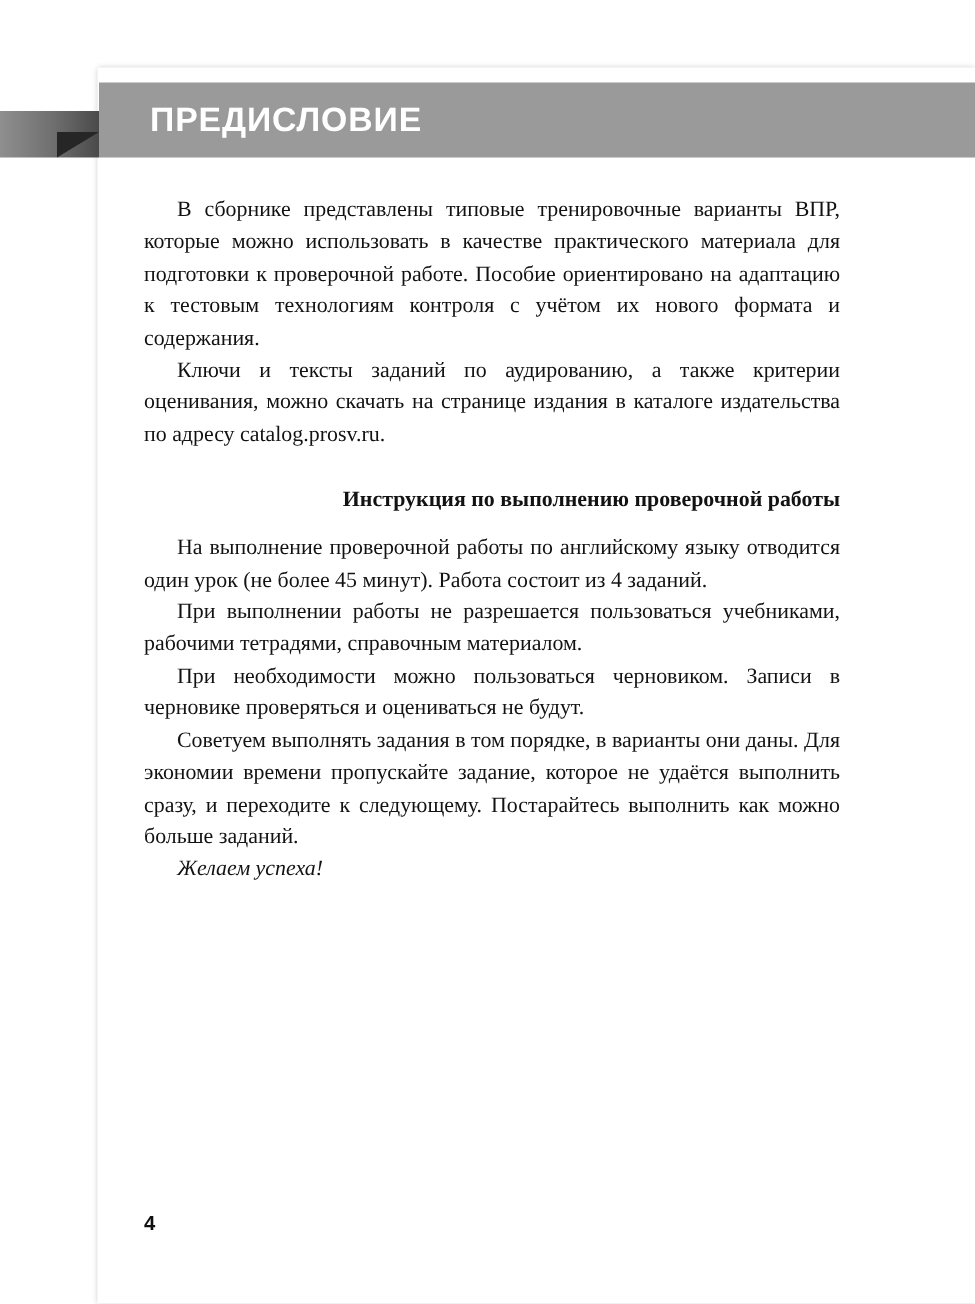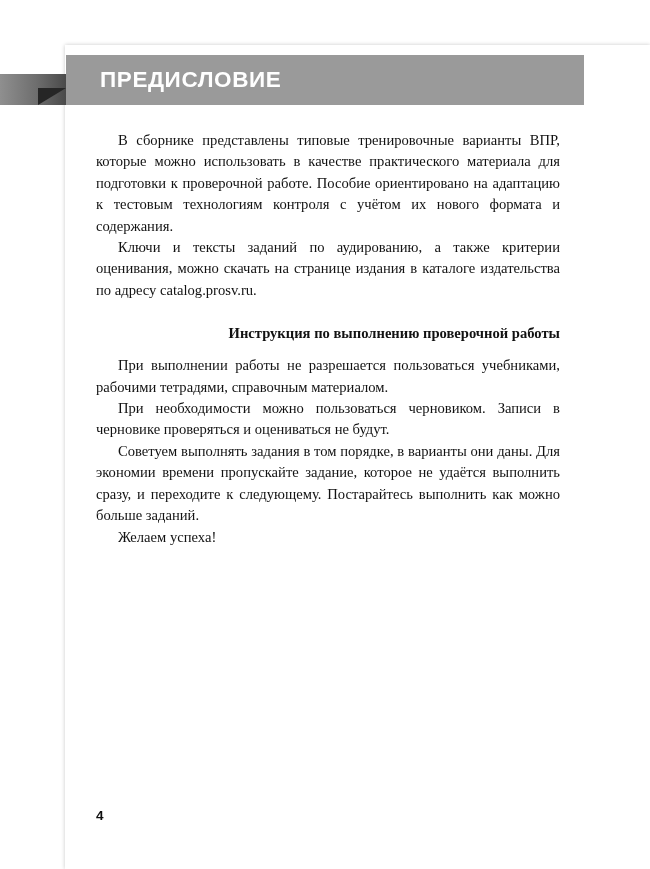--- a/index.html
+++ b/index.html
@@ -25,21 +25,21 @@
     background: #ffffff;
     box-shadow: 0 0 4px rgba(0,0,0,0.22);
     overflow: hidden;
   }
 
   
   #ribbon-wrap {
     position: absolute;
     left: 0;
     top: 55px;
-    width: 584px;
+    width: 650px;
     height: 50px;
     z-index: 5;
   }
   .ribbon-tail {
     position: absolute;
     left: 0;
     top: 19px;
     width: 66px;
     height: 31px;
     background: linear-gradient(to right, #8f8f8f 0%, #6e6e6e 55%, #4a4a4a 100%);
@@ -98,20 +98,21 @@
   h2.section-heading {
     margin: 22px 0 12px 0;
     text-align: right;
     text-indent: 0;
     font-size: 14.6px;
     font-weight: bold;
     line-height: 20px;
   }
 
   p.closing-italic {
+    font-style: italic;
     font-size: 14.6px;
     text-indent: 22px;
     margin-top: 26px;
   }
 
   
   #page-number {
     position: absolute;
     left: 31px;
     top: 763px;
@@ -133,20 +134,21 @@
 
 <div id="page-sheet">
 
   <div id="body-text">
 
     <p>В сборнике представлены типовые тренировочные варианты ВПР, которые можно использовать в качестве практического материала для подготовки к проверочной работе. Пособие ориентировано на адаптацию к тестовым технологиям контроля с учётом их нового формата и содержания.</p>
     <p>Ключи и тексты заданий по аудированию, а также критерии оценивания, можно скачать на странице издания в каталоге издательства по адресу catalog.prosv.ru.</p>
 
     <h2 class="section-heading">Инструкция по выполнению проверочной работы</h2>
 
+    <p class="small-gap-before">На выполнение проверочной работы по английскому языку отводится один урок (не более 45 минут). Работа состоит из 4 заданий.</p>
     <p class="gap-before">При выполнении работы не разрешается пользоваться учебниками, рабочими тетрадями, справочным материалом.</p>
     <p class="gap-before">При необходимости можно пользоваться черновиком. Записи в черновике проверяться и оцениваться не будут.</p>
     <p class="gap-before">Советуем выполнять задания в том порядке, в варианты они даны. Для экономии времени пропускайте задание, которое не удаётся выполнить сразу, и переходите к следующему. Постарайтесь выполнить как можно больше заданий.</p>
 
     <p class="closing-italic">Желаем успеха!</p>
 
   </div>
 
   <div id="page-number">4</div>
 

